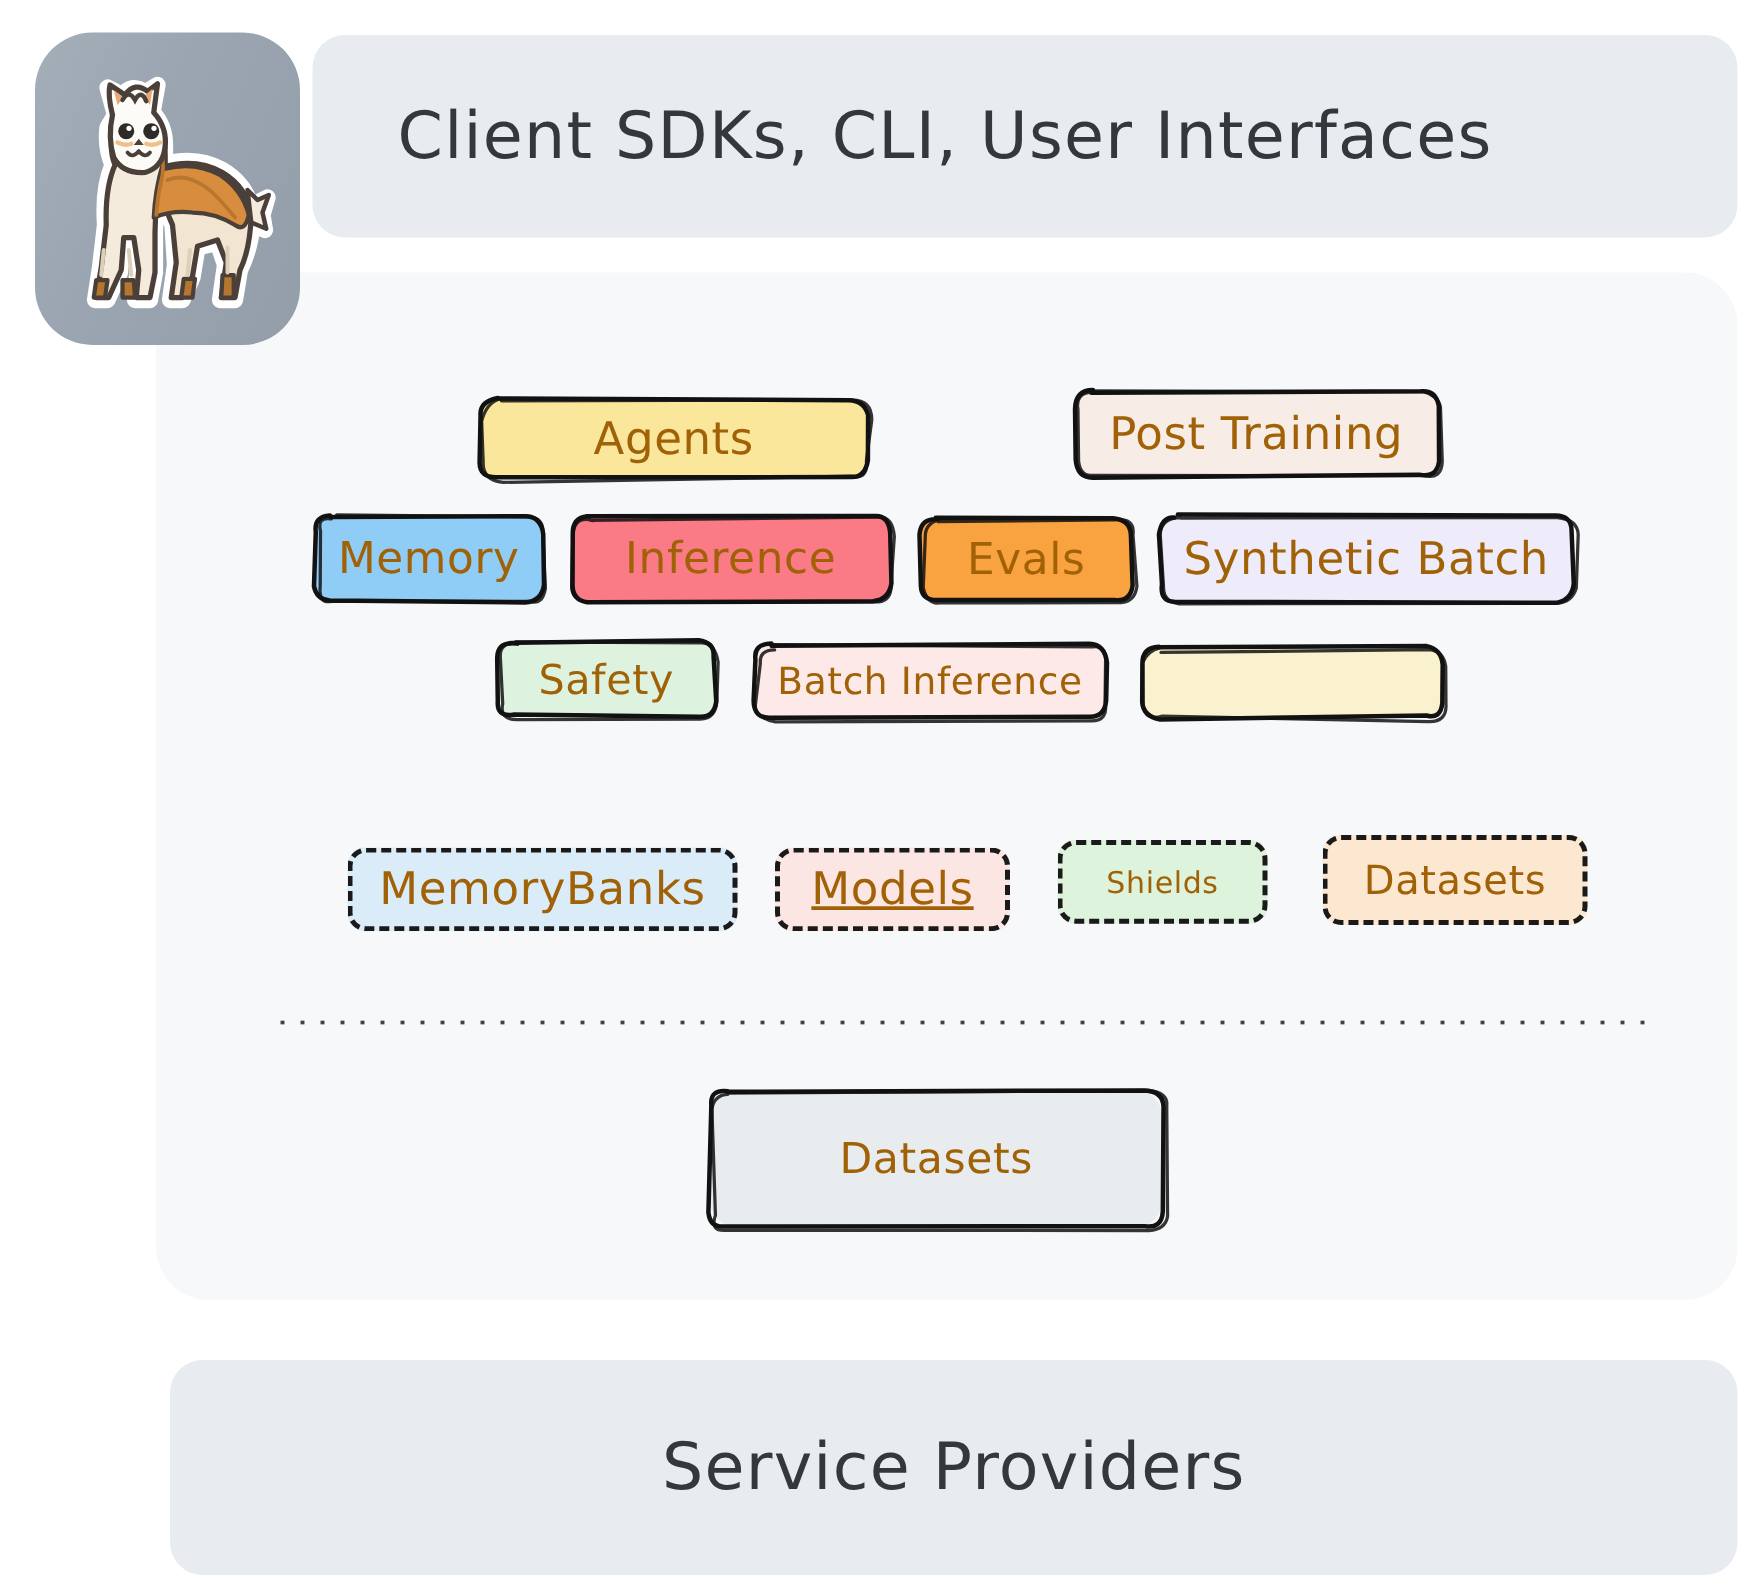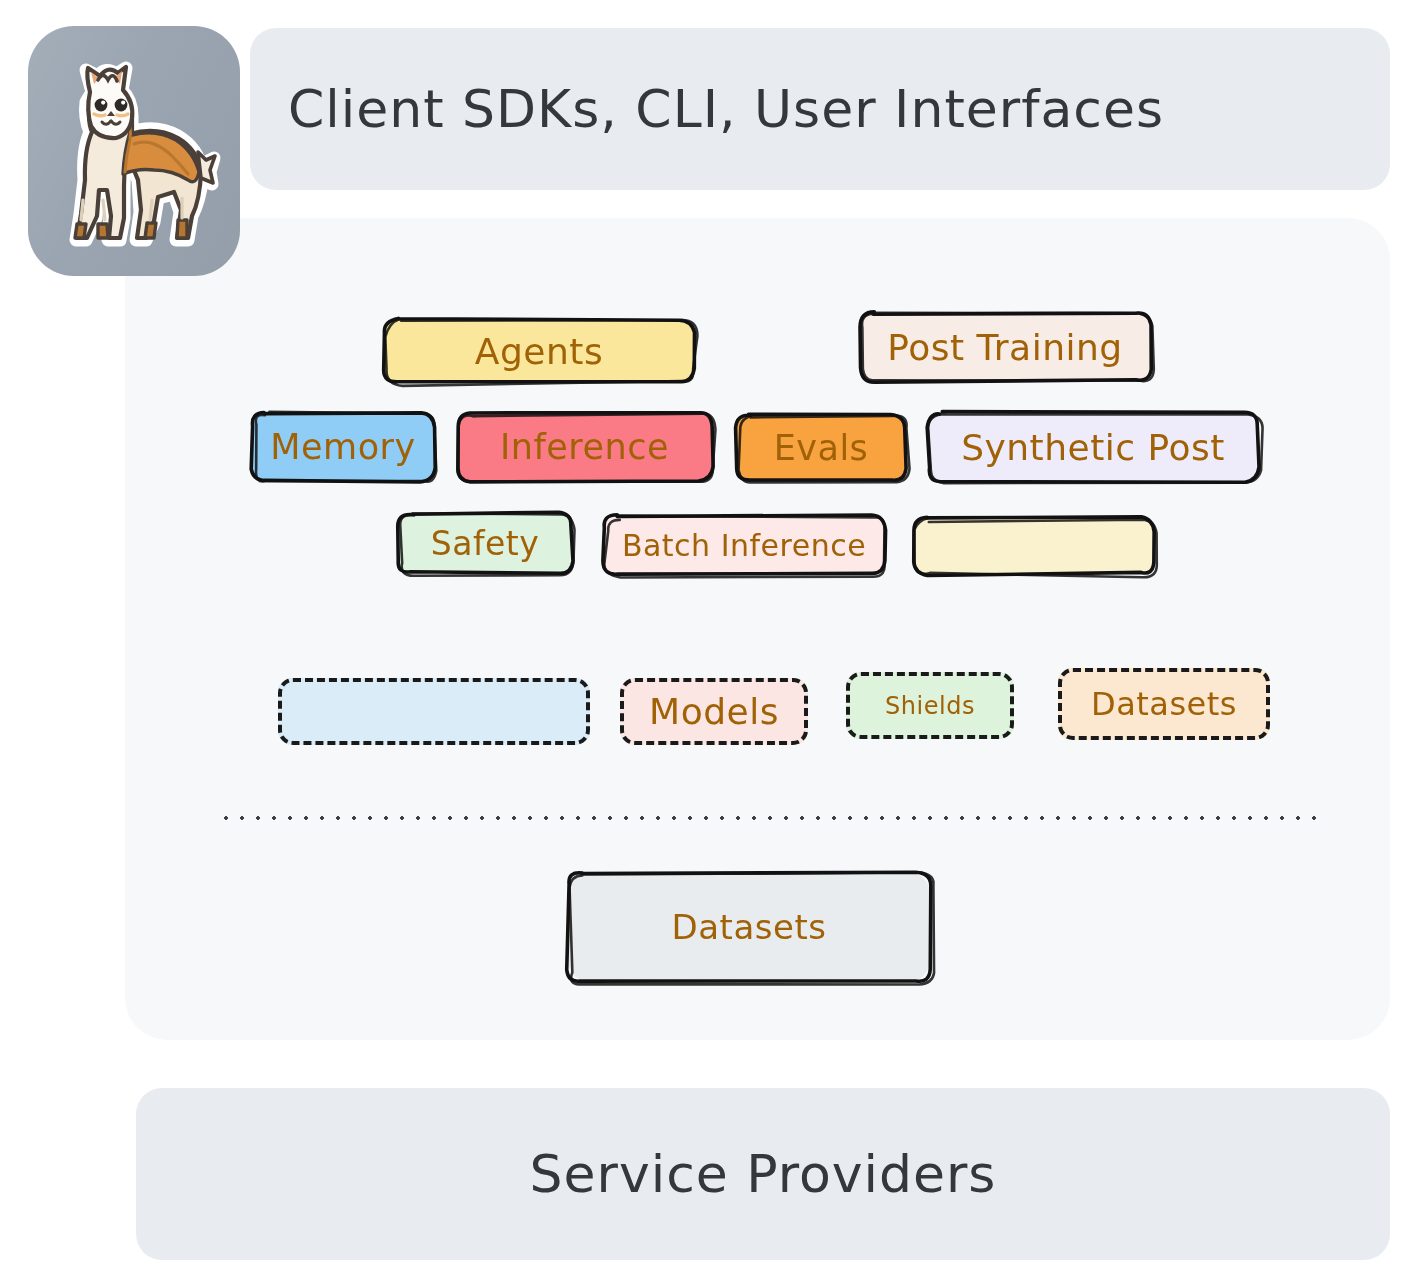--- a/index.html
+++ b/index.html
@@ -50,21 +50,21 @@
     display: flex;
     align-items: center;
     justify-content: center;
   }
   #header-banner {
     left: 250px;
     top: 28px;
     width: 1140px;
     height: 162px;
     justify-content: flex-start;
-    padding-left: 38px;
+    padding-left: 68px;
     box-sizing: border-box;
   }
   #footer-banner {
     left: 136px;
     top: 1088px;
     width: 1254px;
     height: 172px;
   }
   .banner-text {
     font-family: "DejaVu Sans", sans-serif;
@@ -264,21 +264,21 @@
         <path d="M 21.3874451303155 10.326027091906722 L 162.87685185185185 8.897944101508918 Q 179.27695816186556 6.886733539094651 177.4075171467764 21.015852194787378 L 180.54013374485595 61.88283093278464 Q 179.10937585733882 74.20371913580247 167.69055212620026 75.12419581618656 L 22.644156378600822 75.39734739369 Q 12.626978737997256 76.6281121399177 9.569883401920439 63.18439128943759 L 11.322253086419753 19.9748268175583 Q 12.36310013717421 10.693245884773663 25.178844307270232 7.7297719478738" fill="none" stroke="#121212" stroke-width="2.6" stroke-linecap="round" stroke-linejoin="round" opacity="0.85"></path>
       </svg>
       <span class="label" style="font-size: 35px;">Evals</span>
     </div>
     <div class="node" id="synthetic-data-node" style="left: 928px; top: 413px; width: 330px; height: 68px;">
       <div class="fill" style="background: rgb(238, 236, 251);"></div>
       <svg class="sketch" viewBox="0 0 346 84" width="346" height="84">
         <path d="M 22.27551440329218 6.635692729766804 L 324.2543072702332 7.388148148148148 Q 337.4421536351166 7.34718792866941 337.27115226337446 20.263429355281207 L 339.0326611796982 62.05786008230453 Q 337.43285322359395 75.24406035665295 325.0816049382716 77.2837585733882 L 19.51471879286694 76.47572016460906 Q 7.749478737997257 76.17796982167353 9.573539094650206 62.363347050754456 L 7.167146776406035 22.508395061728393 Q 9.458696844993142 8.015582990397805 19.413621399176954 8.968861454046639" fill="none" stroke="#121212" stroke-width="3.6" stroke-linecap="round" stroke-linejoin="round"></path>
         <path d="M 24.591994170096022 9.43664609053498 L 325.9441580932785 9.11329561042524 Q 342.2613425925926 10.646323731138546 342.55589334705076 22.862890946502056 L 341.0475634430727 65.48645404663924 Q 337.60795781893 77.1145438957476 325.2716443758573 77.66320987654322 L 23.213931755829904 78.07813100137174 Q 10.99531378600823 76.11239368998629 10.872580589849107 65.57093621399177 L 8.176596364883402 22.621659807956103 Q 8.556743827160492 9.373206447187929 24.692035322359395 9.11940329218107" fill="none" stroke="#121212" stroke-width="2.6" stroke-linecap="round" stroke-linejoin="round" opacity="0.85"></path>
       </svg>
-      <span class="label" style="font-size: 36px;">Synthetic Post</span>
+      <span class="label" style="font-size: 36px;">Synthetic Batch</span>
     </div>
     <div class="node" id="safety-node" style="left: 398px; top: 513px; width: 174px; height: 60px;">
       <div class="fill" style="background: rgb(221, 243, 224);"></div>
       <svg class="sketch" viewBox="0 0 190 76" width="190" height="76">
         <path d="M 21.75042524005487 9.181385459533608 L 168.9423868312757 7.216145404663923 Q 181.64463648834018 9.040205761316873 180.83001371742114 19.633813443072704 L 182.97506172839508 55.92536351165981 Q 181.48224965706447 69.08028806584362 169.43552812071331 68.32327846364883 L 20.489218106995885 66.69384087791495 Q 7.290233196159122 68.73518518518519 8.23363511659808 55.91644718792867 L 7.751522633744856 20.98824417009602 Q 8.13525377229081 9.07156378600823 20.291001371742112 9.479986282578874" fill="none" stroke="#121212" stroke-width="3.6" stroke-linecap="round" stroke-linejoin="round"></path>
         <path d="M 22.596543209876543 8.547265089163238 L 171.01146433470507 9.328647119341564 Q 182.0457270233196 9.205913923182441 184.5042695473251 24.709929698216733 L 183.55499314128943 53.89007716049383 Q 183.30653978052126 70.02536865569273 170.0527366255144 70.20222393689987 L 23.783707133058986 70.7589146090535 Q 9.363648834019203 70.79667524005488 12.175277777777778 57.95748113854596 L 10.23093964334705 20.06849279835391 Q 9.950387517146776 8.053167009602195 24.205226337448558 10.509034636488341" fill="none" stroke="#121212" stroke-width="2.6" stroke-linecap="round" stroke-linejoin="round" opacity="0.85"></path>
       </svg>
       <span class="label" style="font-size: 33px;">Safety</span>
     </div>
     <div class="node" id="batch-inference-node" style="left: 604px; top: 516px; width: 280px; height: 58px;">
@@ -295,25 +295,26 @@
         <path d="M 20.700246913580248 7.872770919067215 L 236.31854595336077 6.872139917695473 Q 248.04960219478738 9.226241426611796 249.1477366255144 21.574581618655692 L 248.85986282578875 52.46037037037037 Q 247.58104252400548 65.55274348422496 236.1433744855967 62.4023182441701 L 22.43821673525377 65.53008230452674 Q 9.571742112482854 62.6496159122085 8.753827160493827 51.82264746227709 L 8.920274348422497 21.147942386831275 Q 8.688367626886146 7.983525377229081 22.04576131687243 7.302235939643347" fill="none" stroke="#121212" stroke-width="3.6" stroke-linecap="round" stroke-linejoin="round"></path>
         <path d="M 23.805641289437585 11.968503086419753 L 239.14607681755828 9.759350137174211 Q 250.01449588477365 11.525094307270233 251.6010219478738 23.20400720164609 L 251.7698525377229 53.09732338820302 Q 252.7037037037037 67.847018175583 237.61492112482853 67.28025205761317 L 24.923257887517146 62.92048182441702 Q 11.300318930041152 66.96523834019204 9.580672153635117 54.730570987654325 L 9.139626200274348 20.162158779149518 Q 12.73767489711934 10.613088134430727 23.231608367626887 8.08829732510288" fill="none" stroke="#121212" stroke-width="2.6" stroke-linecap="round" stroke-linejoin="round" opacity="0.85"></path>
       </svg>
     </div>
   </div>
 
 <div id="resource-layer">
     <div class="node resource" id="memory-banks-node" style="left: 278px; top: 678px; width: 312px; height: 67px;">
       <div class="fill" style="background: rgb(219, 236, 249);"></div>
       <div class="dash"></div>
+      <span class="label" style="font-size: 36px;">MemoryBanks</span>
     </div>
     <div class="node resource" id="models-node" style="left: 620px; top: 678px; width: 188px; height: 67px;">
       <div class="fill" style="background: rgb(251, 230, 228);"></div>
       <div class="dash"></div>
-      <span class="label" style="font-size: 36px;">Models</span>
+      <span class="label" style="font-size: 36px; text-decoration: underline;">Models</span>
     </div>
     <div class="node resource" id="shields-node" style="left: 846px; top: 672px; width: 168px; height: 67px;">
       <div class="fill" style="background: rgb(221, 243, 220);"></div>
       <div class="dash"></div>
       <span class="label" style="font-size: 24px;">Shields</span>
     </div>
     <div class="node resource" id="datasets-node" style="left: 1058px; top: 668px; width: 212px; height: 72px;">
       <div class="fill" style="background: rgb(252, 231, 208);"></div>
       <div class="dash"></div>
       <span class="label" style="font-size: 32px;">Datasets</span>

